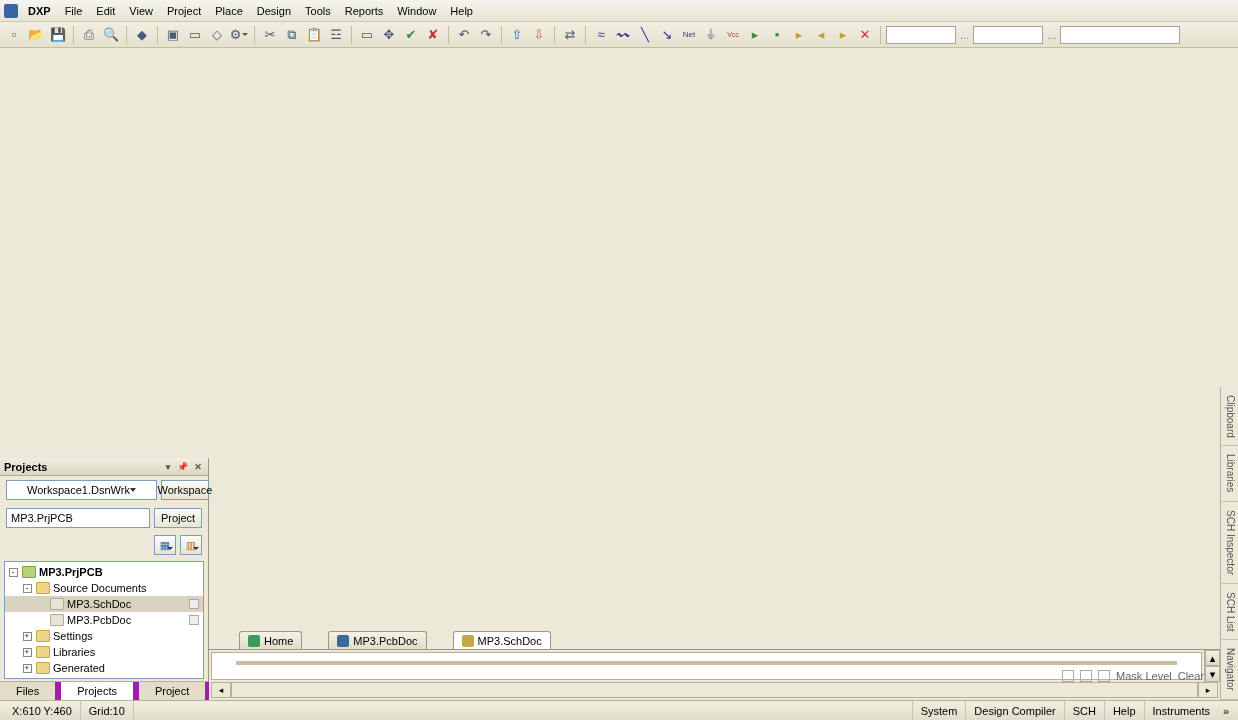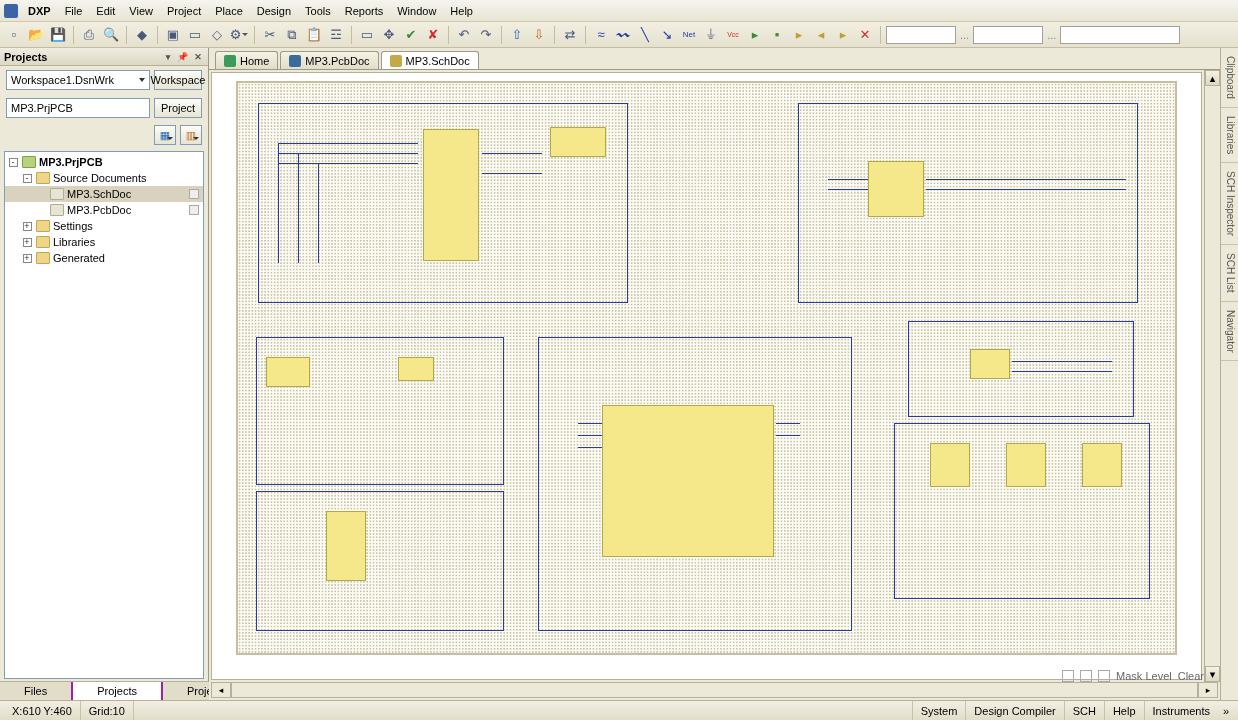--- a/index.html
+++ b/index.html
@@ -18,29 +18,29 @@
 
 
 .toolbar { display: flex; align-items: center; height: 26px; background: linear-gradient(#f2efe2,#e5e1ce); border-bottom: 1px solid #c3bda1; padding: 0 4px; gap: 2px; }
 .toolbar .tbtn { width: 20px; height: 20px; border: 1px solid transparent; border-radius: 2px; display: flex; align-items: center; justify-content: center; position: relative; }
 .toolbar .sep { width: 1px; height: 18px; background: #c3bda1; margin: 0 3px; }
 .toolbar .dd { display:inline-block; border-left: 3px solid transparent; border-right: 3px solid transparent; border-top: 3px solid #555; margin-left:1px; }
 .toolbar .glyph { font-size: 13px; line-height: 1; color: #4a5a7a; }
 .toolbar .tinput { flex: 1; max-width: 70px; height: 18px; border: 1px solid #a0a0a0; background: #fff; }
 
 
-.main { flex: 1; display: flex; min-height: 0; }
+.main { flex: 1; display: flex; min-height: 0; align-items: flex-end; }
 
 
 .panel { width: 209px; display: flex; flex-direction: column; background: #ece9d8; border-right: 1px solid #9d9985; }
 .panel-head { display:flex; align-items:center; height:18px; background: linear-gradient(#f0ede1,#dcd8c4); border-bottom:1px solid #b5b097; padding:0 4px; font-weight:bold; }
 .panel-head .sp { flex:1; }
 .panel-head .hbtn { width:12px; height:12px; margin-left:3px; display:flex; align-items:center; justify-content:center; font-size:9px; color:#555; }
 .panel-row { display:flex; align-items:center; padding:4px 6px; gap:4px; }
-.panel-row .combo { flex:1; height:20px; border:1px solid #7f9db9; background:#fff; display:flex; align-items:center; padding:0 4px; justify-content:space-between; }
+.panel-row .combo { flex:1; height:20px; border:1px solid #7f9db9; background:#fff; display:flex; align-items:center; padding:0 20px; justify-content:space-between; }
 .panel-row .combo .arr { border-left:3px solid transparent; border-right:3px solid transparent; border-top:4px solid #333; }
 .panel-row .sbtn { width:48px; height:20px; border:1px solid #7f9db9; background:linear-gradient(#fdfcf7,#e8e5d4); display:flex; align-items:center; justify-content:center; }
 .panel-row .txt { flex:1; height:20px; border:1px solid #7f9db9; background:#fff; display:flex; align-items:center; padding:0 4px; }
 .panel-radio { display:flex; align-items:center; gap:12px; padding:4px 8px; }
 .panel-radio label { display:flex; align-items:center; gap:4px; }
 .panel-radio input { margin:0; }
 .panel-tools { display:flex; justify-content:flex-end; gap:4px; padding:3px 6px 6px; }
 .panel-tools .pbtn { width:22px; height:20px; border:1px solid #7f9db9; background:linear-gradient(#fdfcf7,#e8e5d4); display:flex; align-items:center; justify-content:center; position:relative; }
 .panel-tools .pbtn .dd { border-left:3px solid transparent; border-right:3px solid transparent; border-top:3px solid #333; position:absolute; right:2px; bottom:4px; }
 
@@ -50,27 +50,27 @@
 .tnode .twg { width:9px; height:9px; border:1px solid #888; background:#fff; display:flex; align-items:center; justify-content:center; font-size:9px; line-height:1; color:#333; }
 .tnode .ico { width:14px; height:12px; margin:0 3px; background:#f0d489; border:1px solid #c5a848; border-radius:1px; }
 .tnode .ico.prj { background:#b7d17e; border-color:#7fa43a; }
 .tnode .ico.doc { background:#e8e4d4; border-color:#b0ab92; }
 .tnode.bold .lbl { font-weight:bold; }
 .tnode.sel { background:#d8d2be; }
 .tnode .lbl { white-space:nowrap; }
 .tnode .flag { margin-left:auto; width:10px; height:10px; border:1px solid #aaa; background:#eee; margin-right:2px; }
 
 .panel-tabs { display:flex; border-top:1px solid #b5b097; }
-.panel-tabs .ptab { padding:3px 24px; border-right:2px solid #a21caf; background:#e2ddc9; }
+.panel-tabs .ptab { padding:3px 16px; border-right:6px solid #a21caf; background:#e2ddc9; }
 .panel-tabs .ptab.active { background:#fff; border-bottom:1px solid #fff; margin-bottom:-1px; }
 
 
 .editor { flex:1; display:flex; flex-direction:column; min-width:0; background:#ece9d8; position:relative; }
 .doc-tabs { display:flex; align-items:flex-end; height:22px; background:#ece9d8; border-bottom:1px solid #9d9985; padding-left:6px; gap:2px; }
-.doc-tabs .dtab { display:flex; align-items:center; gap:4px; padding:2px 8px; border:1px solid #9d9985; border-bottom:none; background:linear-gradient(#f5f2e6,#e2ddc9); border-radius:3px 3px 0 0; height:18px; }
+.doc-tabs .dtab { display:flex; align-items:center; gap:4px; padding:2px 8px; border:1px solid #9d9985; border-bottom:none; background:linear-gradient(#f5f2e6,#e2ddc9); border-radius:3px 3px 0 0; height:18px;margin-left:24px; }
 .doc-tabs .dtab.active { background:#fff; }
 .doc-tabs .dico { width:12px; height:12px; background:#6b9b3a; border-radius:2px; }
 .doc-tabs .dico.home { background:#3a9b5a; }
 .doc-tabs .dico.pcb { background:#3a6b9b; }
 .doc-tabs .dico.sch { background:#c5a848; }
 
 .canvas-wrap { flex:1; display:flex; min-height:0; }
 .canvas { flex:1; position:relative; overflow:hidden; background:#fff; border:1px solid #b5b097; margin:2px; }
 .sheet { position:absolute; left:24px; top:8px; right:24px; bottom:24px; background:#fdfcf4;
   background-image: radial-gradient(#c8c2a8 0.6px, transparent 0.6px);

